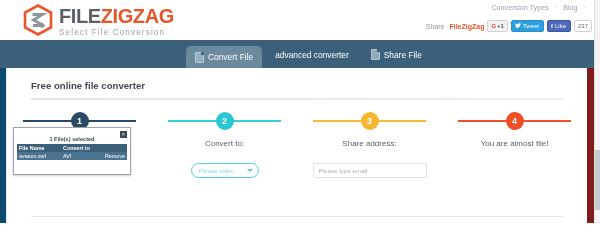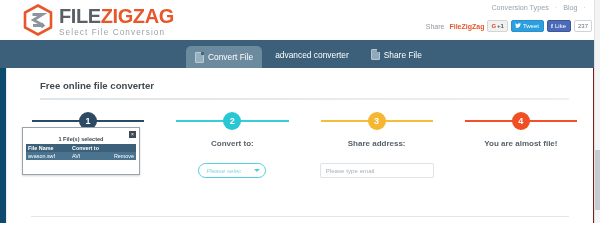--- a/index.html
+++ b/index.html
@@ -155,23 +155,22 @@
     width: 3px; height: 3px;
     background: #3c6079;
   }
 
   
   .panel {
     position: relative;
     background: #ffffff;
     height: 155px;
     border-left: 1px solid #e9ecee;
-    border-right: 1px solid #7f1d1d;
+    border-right: 7px solid #7f1d1d;
     margin: 0 6px;
-    padding-left: 9px;
   }
   .page-heading {
     font-size: 9.6px;
     color: #3f4a52;
     font-weight: bold;
     padding: 12px 0 0 24px;
   }
   .heading-rule {
     height: 2px;
     background: linear-gradient(to right, #dfe4e8, #eef1f3);
@@ -202,21 +201,20 @@
     color: #ffffff;
     font-size: 9px;
     font-weight: bold;
     display: flex; align-items: center; justify-content: center;
     z-index: 2;
   }
   .step-label {
     margin-top: 9px;
     font-size: 8px;
     color: #57626b;
-    font-weight: bold;
   }
   .step-control {
     margin-top: 12px;
     height: 20px;
     display: flex; align-items: center; justify-content: center;
   }
 
   
   .upload-note {
     font-size: 6.3px;

